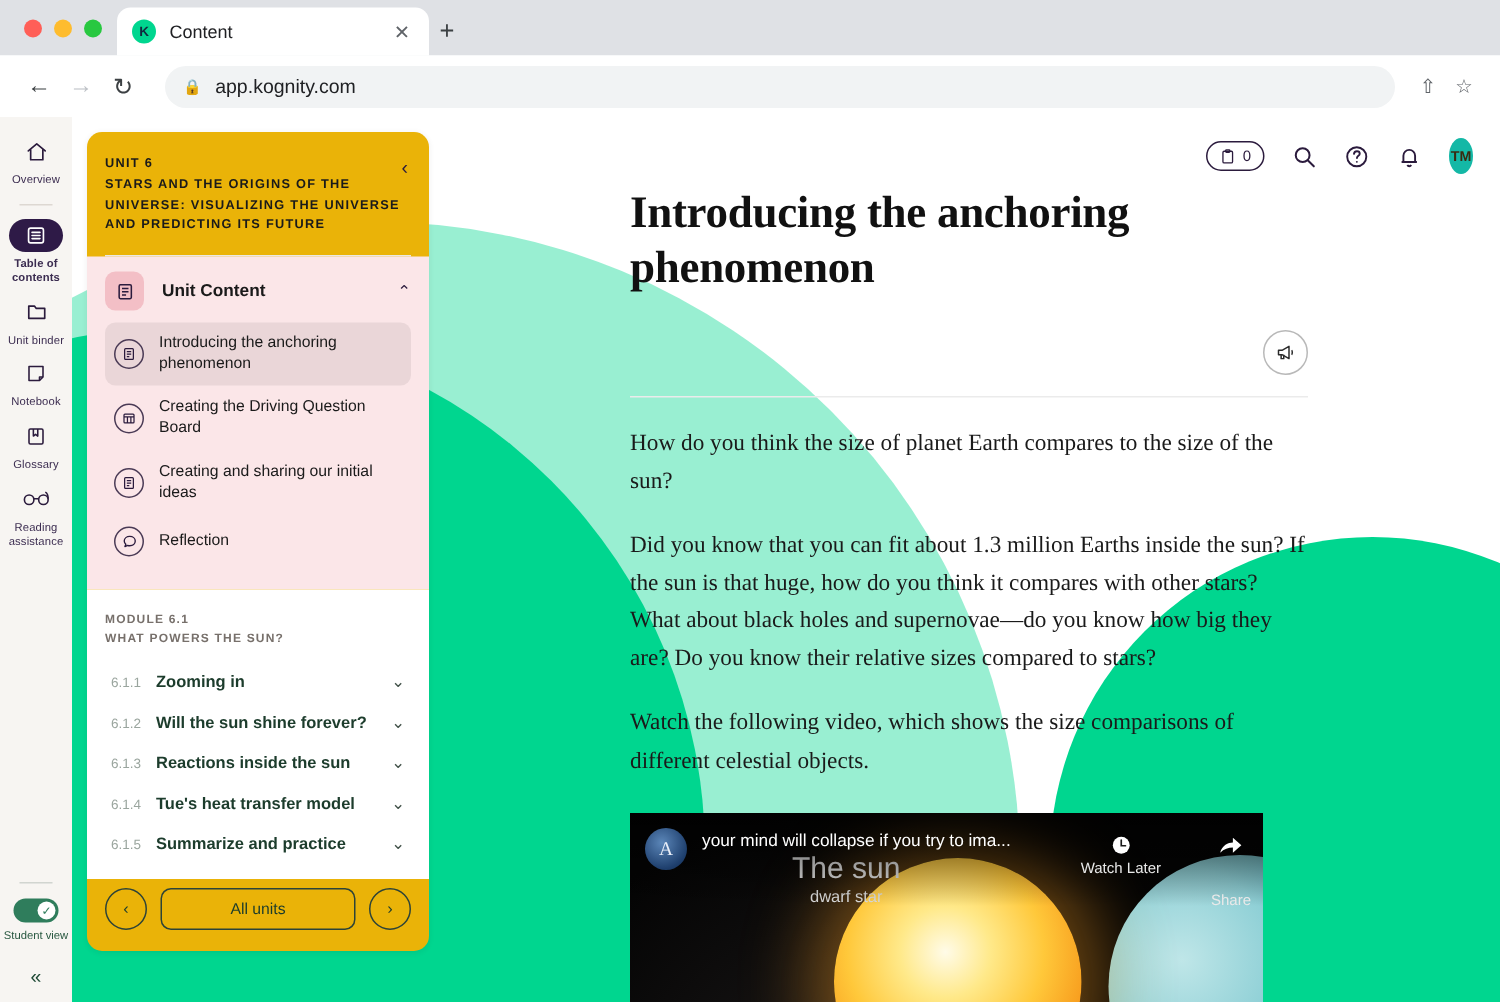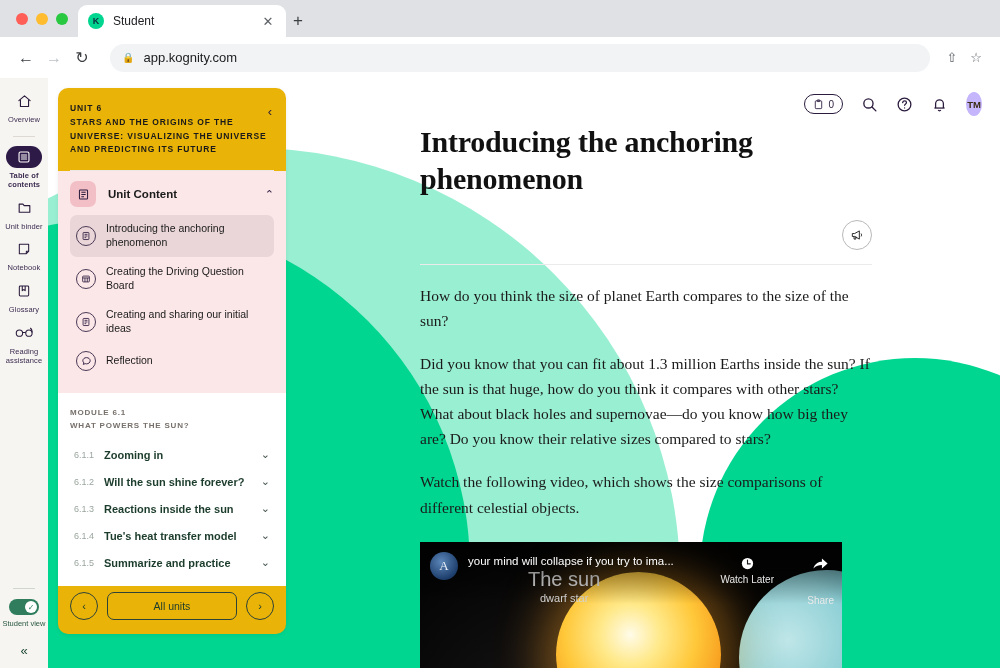--- a/index.html
+++ b/index.html
@@ -206,21 +206,21 @@
     display: flex; align-items: center; justify-content: flex-end;
     padding: 14px 18px 0 0; gap: 18px;
   }
   .chip {
     height: 20px; border: 1.2px solid #2b1b3d; border-radius: 11px;
     display: flex; align-items: center; gap: 4px; padding: 0 8px;
     font-size: 10px; color: #2b1b3d;
   }
   .top-ico { color: #2b1b3d; display: flex; align-items: center; }
   .avatar {
-    width: 16px; height: 24px; border-radius: 50%; background: #c4b5fd;
+    width: 16px; height: 24px; border-radius: 50%; background: #14b8a6;
     display: flex; align-items: center; justify-content: center;
     font-size: 9.5px; font-weight: bold; color: #3a2a12;
   }
 
   .article { padding: 8px 0 0 124px; }
   .crumb { font-size: 9.5px; color: #9b9b9b; margin-bottom: 14px; }
   .h1 {
     font-family: "Liberation Serif", serif;
     font-size: 30px; font-weight: bold; color: #111111;
     line-height: 1.23; max-width: 390px; letter-spacing: -.2px;
@@ -300,21 +300,21 @@
 <div id="root">
 
   <div class="chrome-top">
     <div class="traffic">
       <div class="dot red"></div>
       <div class="dot yellow"></div>
       <div class="dot green"></div>
     </div>
     <div class="tab">
       <div class="tab-fav">K</div>
-      <div class="tab-title">Student</div>
+      <div class="tab-title">Content</div>
       <div class="tab-close">✕</div>
     </div>
     <div class="tab-new">+</div>
   </div>
 
   <div class="chrome-bar">
     <div class="nav-btn">←</div>
     <div class="nav-btn disabled">→</div>
     <div class="nav-btn">↻</div>
     <div class="omnibox">

